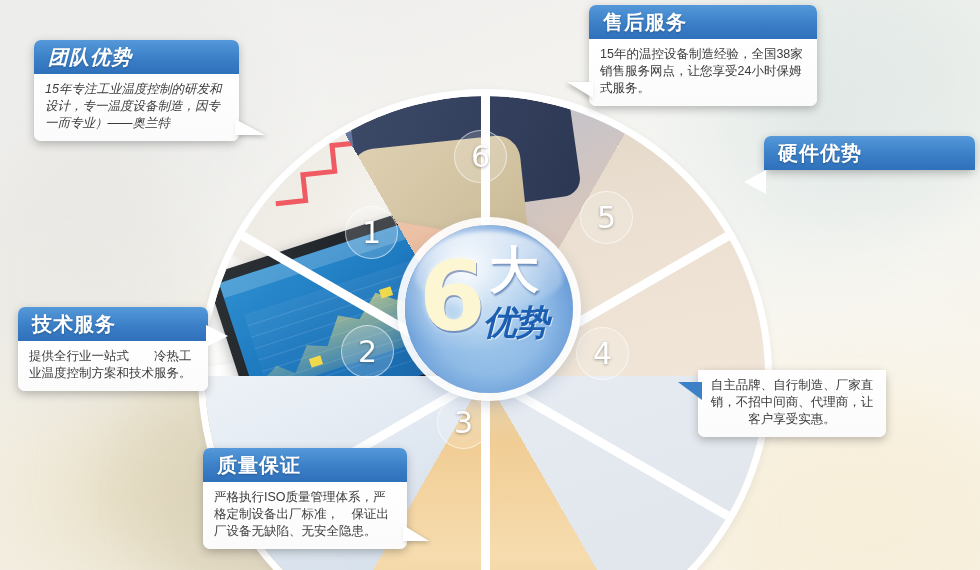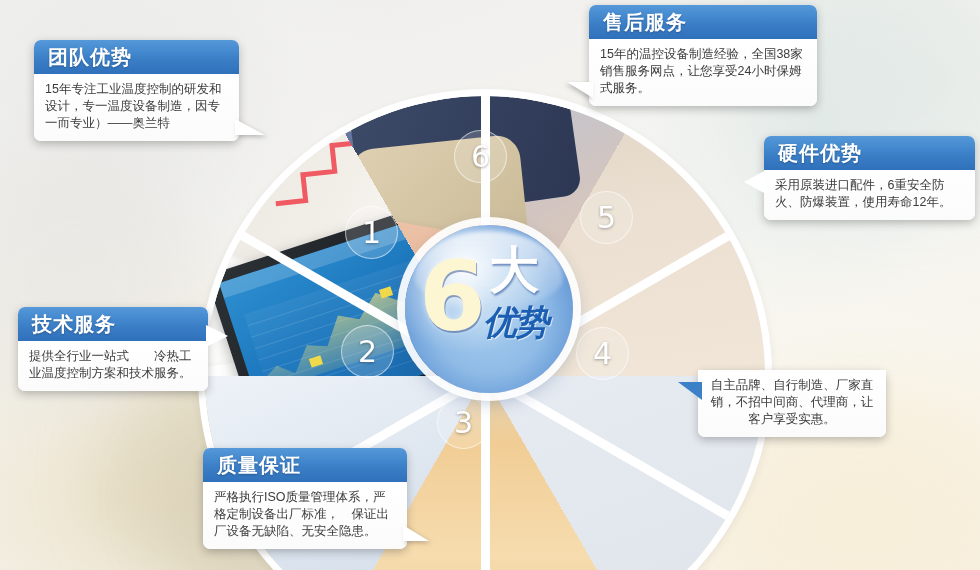--- a/index.html
+++ b/index.html
@@ -307,21 +307,21 @@
     padding:7px 11px 9px 11px;
     font-size:12.5px; line-height:17px;
     color:#3b3b3b;
     border-radius:0 0 7px 7px;
     background:linear-gradient(180deg,#ffffff,#fbfbfb);
   }
   .callout .body.ctr { text-align:center; }
   .tail { position:absolute; width:0; height:0; }
 
   
-  #co-team   { left:34px;  top:40px;  width:205px; }
+  #co-team   { left:34px;  top:40px;  width:205px;font-style:italic; }
   #co-team   .tail { right:-26px; bottom:6px;
       border-top:16px solid transparent; border-bottom:0 solid transparent;
       border-left:30px solid #ffffff; filter:drop-shadow(2px 2px 2px rgba(60,60,60,.3)); }
 
   #co-after  { left:589px; top:5px;   width:228px; }
   #co-after  .tail { left:-22px; bottom:8px;
       border-top:0 solid transparent; border-bottom:16px solid transparent;
       border-right:26px solid #ffffff; filter:drop-shadow(-2px 2px 2px rgba(60,60,60,.3)); }
 
   #co-hw     { left:764px; top:136px; width:211px; }
@@ -474,21 +474,20 @@
   </div>
 
   <div class="callout" id="co-after">
     <div class="hdr">售后服务</div>
     <div class="body">15年的温控设备制造经验，全国38家销售服务网点，让您享受24小时保姆式服务。</div>
     <div class="tail"></div>
   </div>
 
   <div class="callout" id="co-hw">
     <div class="hdr">硬件优势</div>
-    <div class="body">采用原装进口配件，6重安全防火、防爆装置，使用寿命12年。</div>
     <div class="tail"></div>
   </div>
 
   <div class="callout" id="co-sw">
     <div class="body ctr">自主品牌、自行制造、厂家直销，不招中间商、代理商，让客户享受实惠。</div>
     <div class="tail"></div>
   </div>
 
   <div class="callout" id="co-qa">
     <div class="hdr">质量保证</div>

